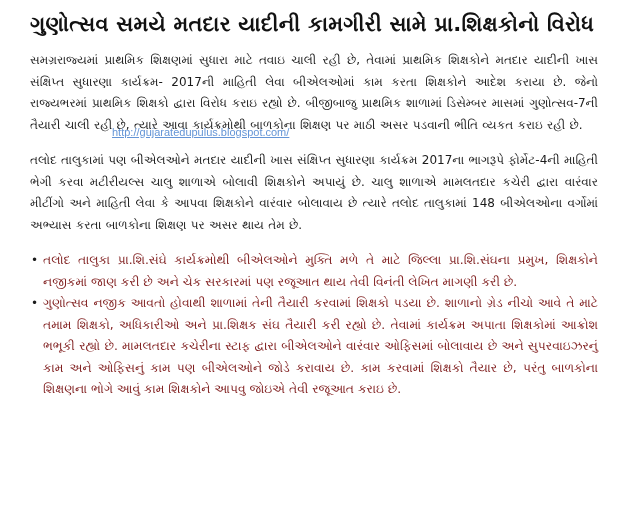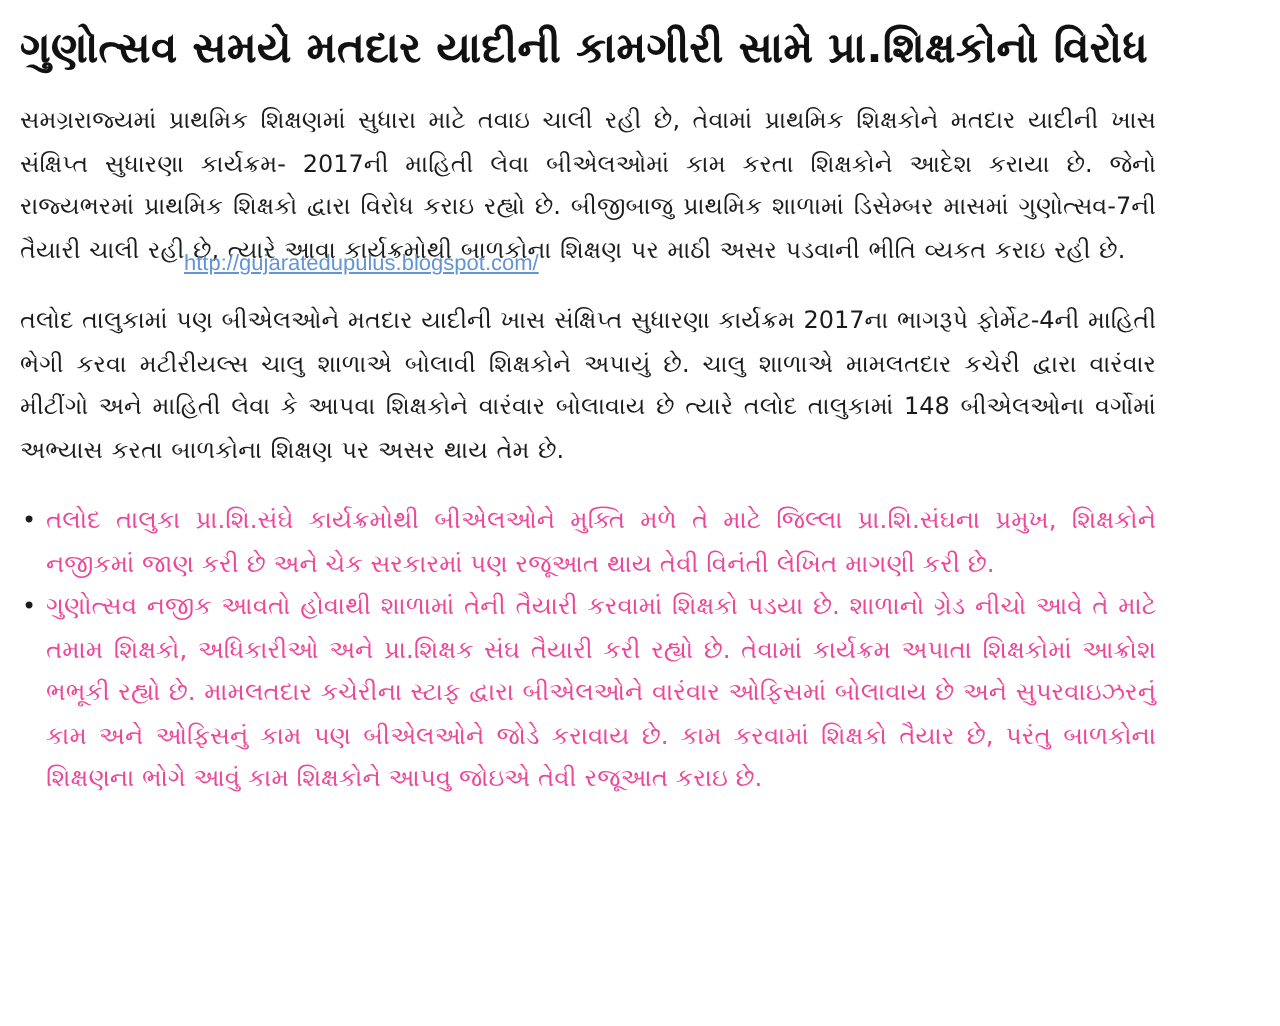--- a/index.html
+++ b/index.html
@@ -13,20 +13,21 @@
     font-family: "DejaVu Sans", sans-serif;
     color: #1a1a1a;
     overflow: hidden;
   }
   .page {
     width: 588px;
     height: 513px;
     box-sizing: border-box;
     padding: 8px 10px 0 10px;
     position: relative;
+    margin-left: 20px;
   }
   .title {
     font-size: 21px;
     line-height: 32px;
     font-weight: 700;
     color: #111111;
     margin: 0 0 10px 0;
     letter-spacing: 0.2px;
   }
   .body-text {
@@ -52,21 +53,21 @@
   .bullets {
     margin: 0;
     padding: 0;
     list-style: none;
   }
   .bullets li {
     position: relative;
     padding-left: 13px;
     font-size: 12.3px;
     line-height: 21.5px;
-    color: #ec4899;
+    color: #7f1d1d;
     text-align: justify;
     margin-bottom: 0;
   }
   .bullets li::before {
     content: "\2022";
     position: absolute;
     left: 1px;
     top: 0;
     color: #1b1b1b;
     font-size: 12px;

